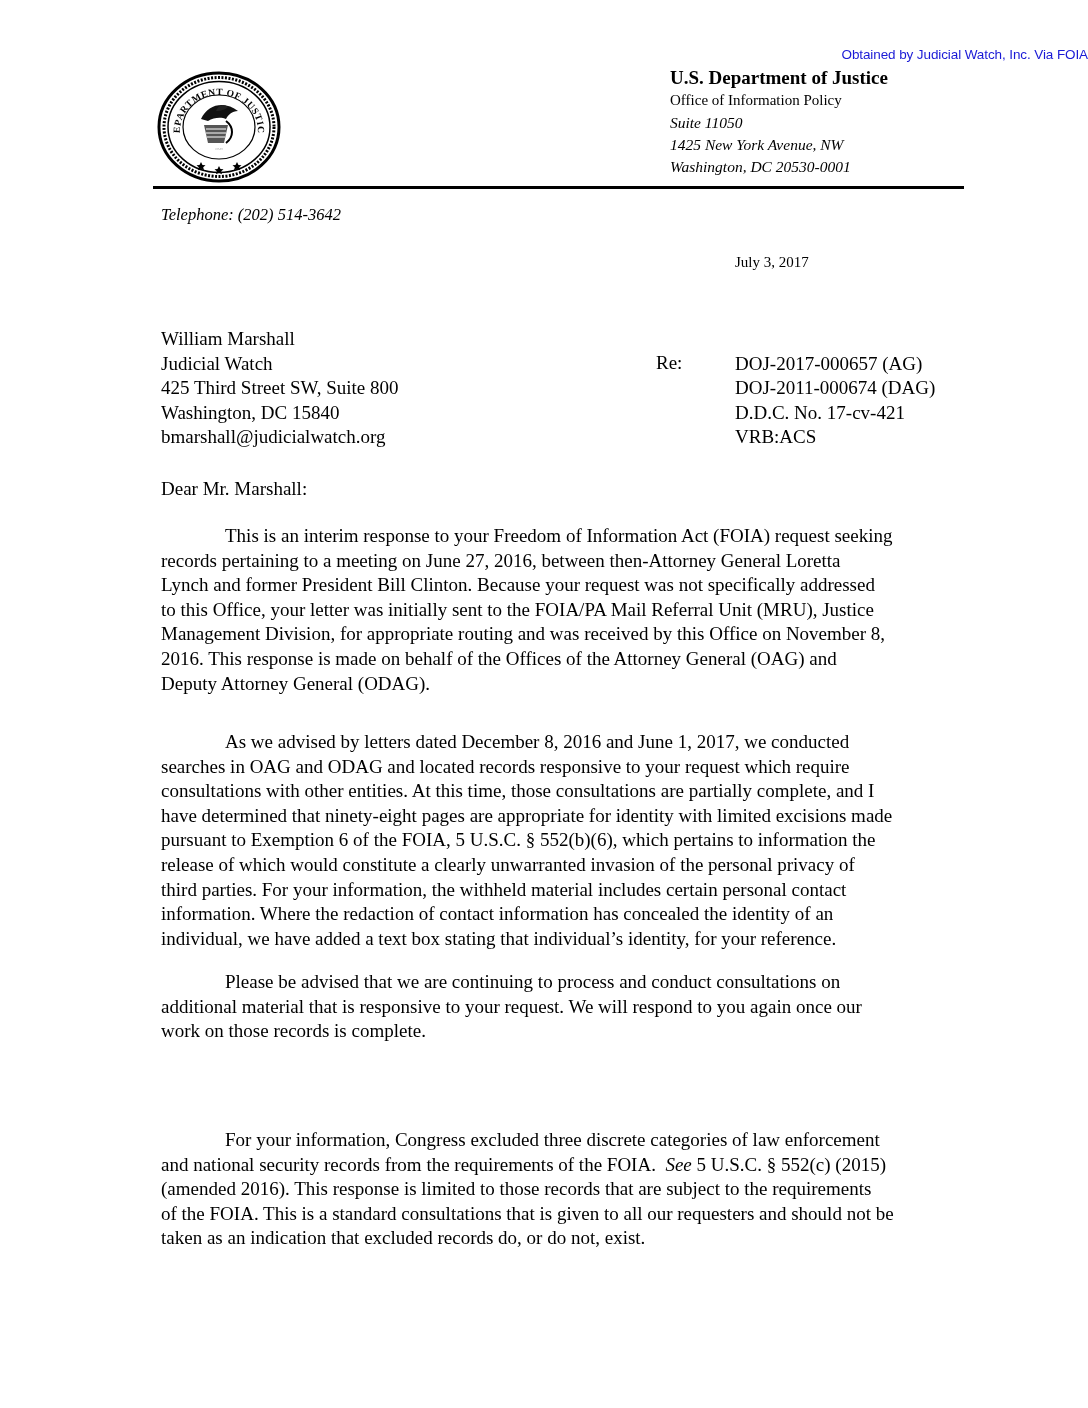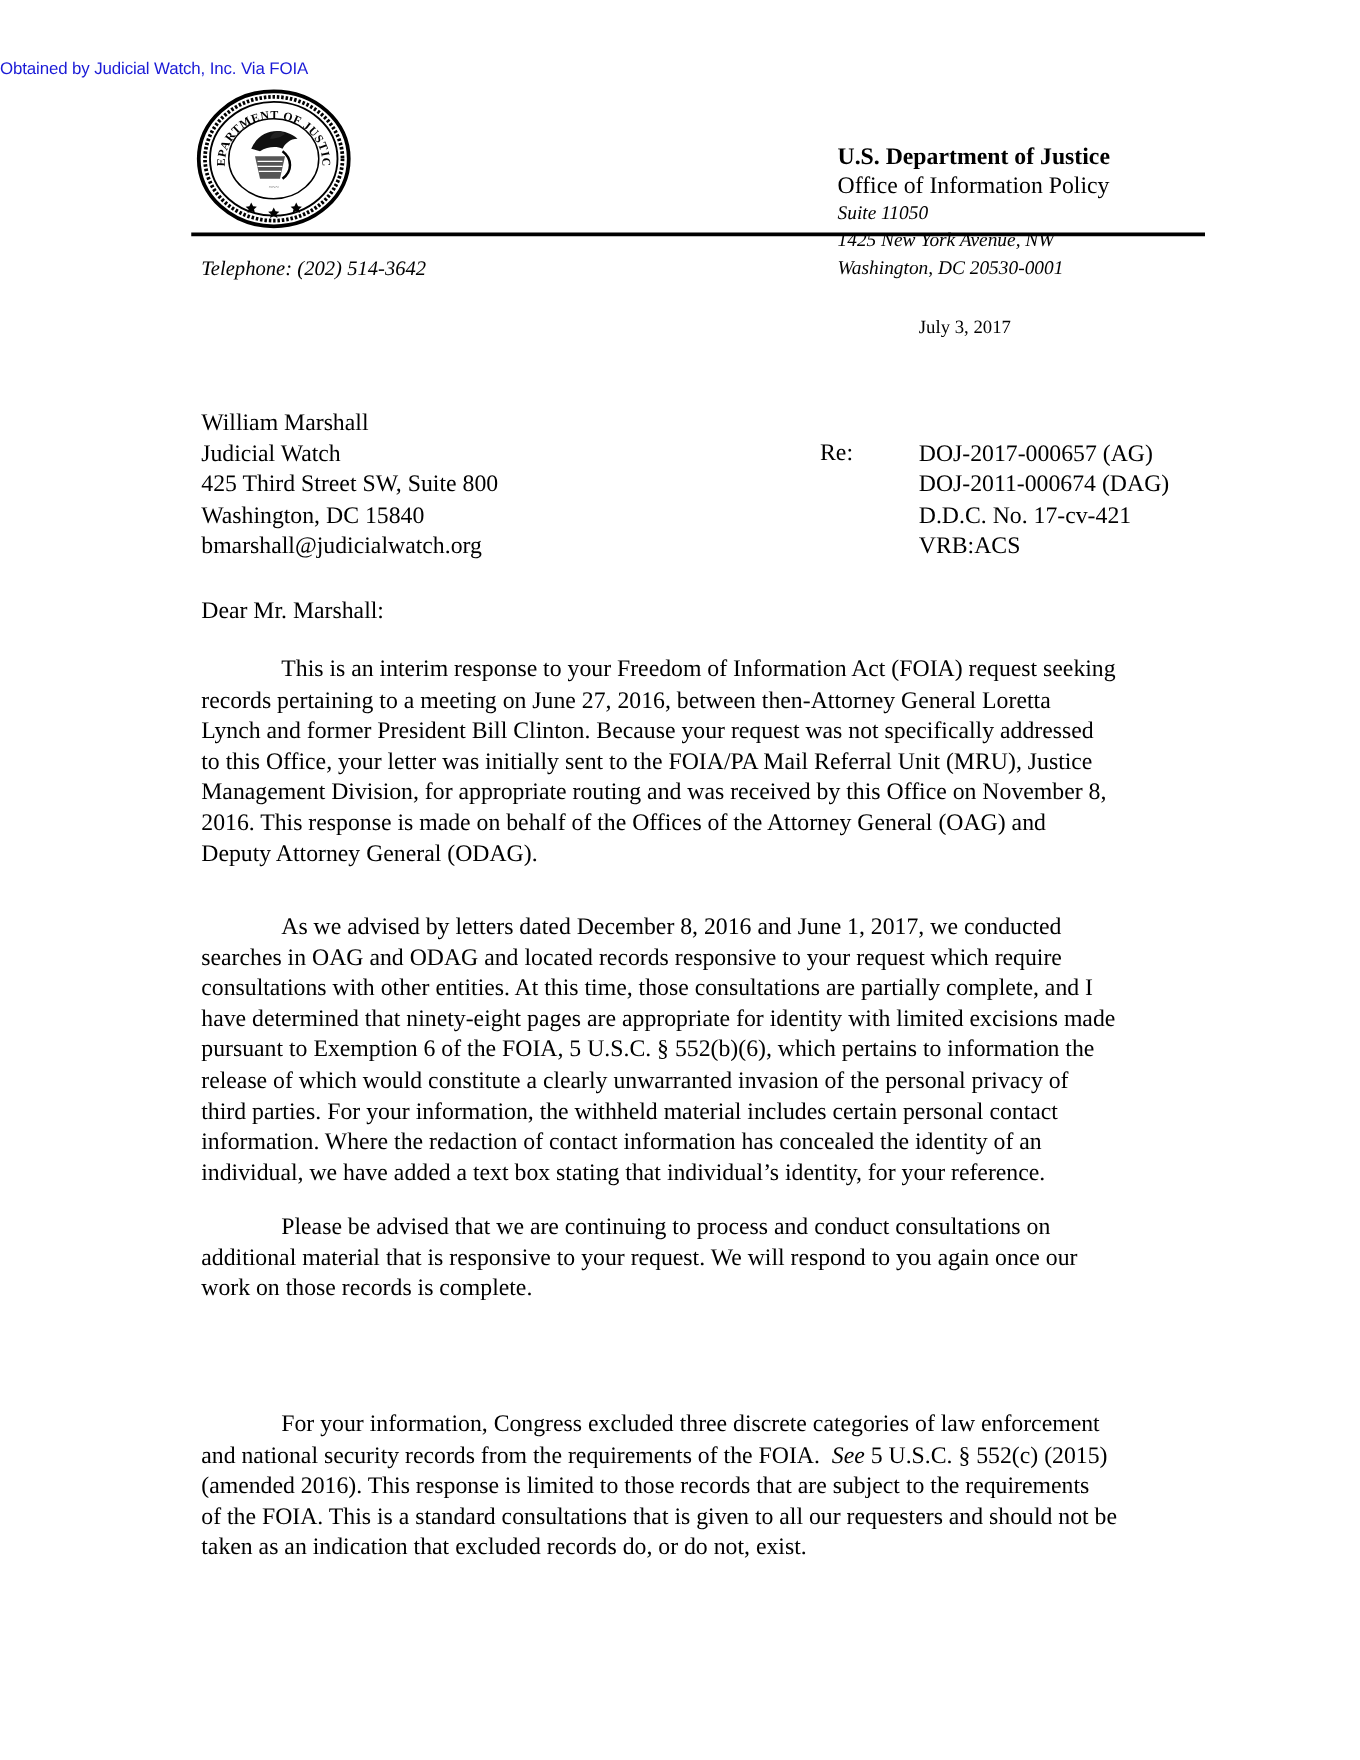--- a/index.html
+++ b/index.html
@@ -2,32 +2,32 @@
 <html><head>
   <meta charset="utf-8">
   <style>
     html, body { margin: 0; padding: 0; background: #ffffff; }
     body {
       width: 1088px; height: 1408px; position: relative; overflow: hidden;
       font-family: "Liberation Serif", "DejaVu Serif", serif;
       color: #000;
     }
     .watermark {
-      position: absolute; left: 0; width: 1088px; top: 47px; text-align: left;
+      position: absolute; left: 0; width: 1088px; top: 47px; text-align: right;
       font-family: "Liberation Sans", "DejaVu Sans", sans-serif;
       font-size: 13.5px; color: #1a1ad6; letter-spacing: -0.1px;
     }
     .seal {
       position: absolute; left: 156px; top: 71px; width: 126px; height: 112px;
     }
     .letterhead {
-      position: absolute; left: 670px; top: 66px; line-height: 23px; margin-top: 48px;
+      position: absolute; left: 670px; top: 66px; line-height: 23px;
     }
     .lh-dept { font-weight: bold; font-size: 19px; }
-    .lh-office { font-size: 19px; }
+    .lh-office { font-size: 15px; }
     .lh-italic { font-style: italic; font-size: 15.5px; line-height: 22px; }
     .rule {
       position: absolute; left: 153px; top: 186px; width: 811px; height: 3px; background: #000;
     }
     .telephone {
       position: absolute; left: 161px; top: 205px; font-style: italic; font-size: 16.5px;
     }
     .date {
       position: absolute; left: 735px; top: 254px; font-size: 15px; text-align: center;
     }

